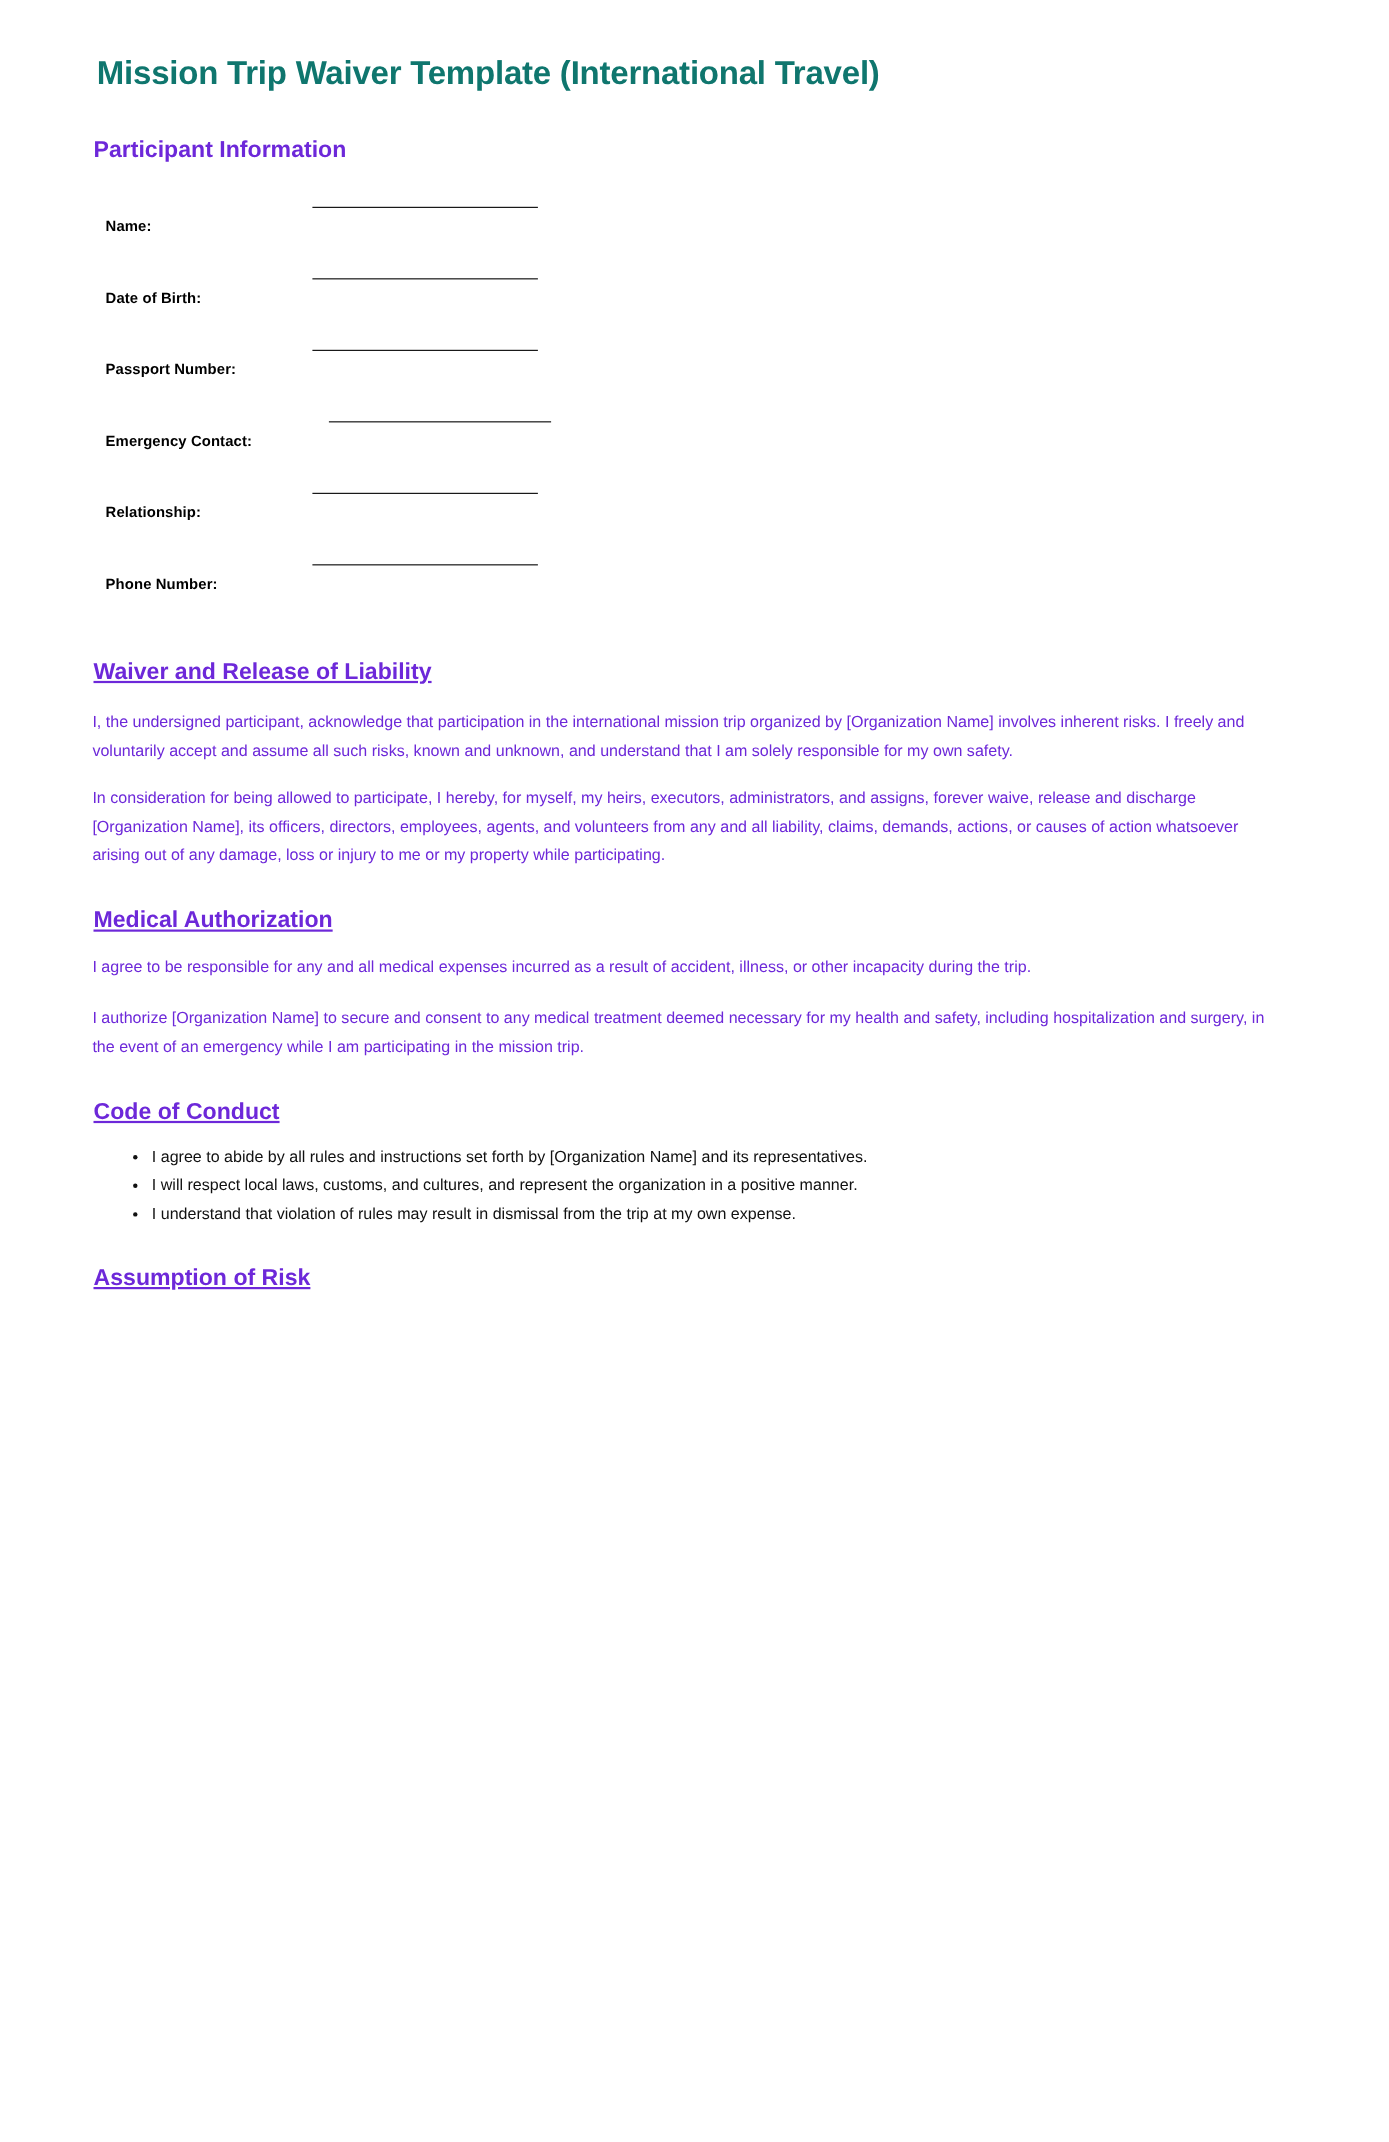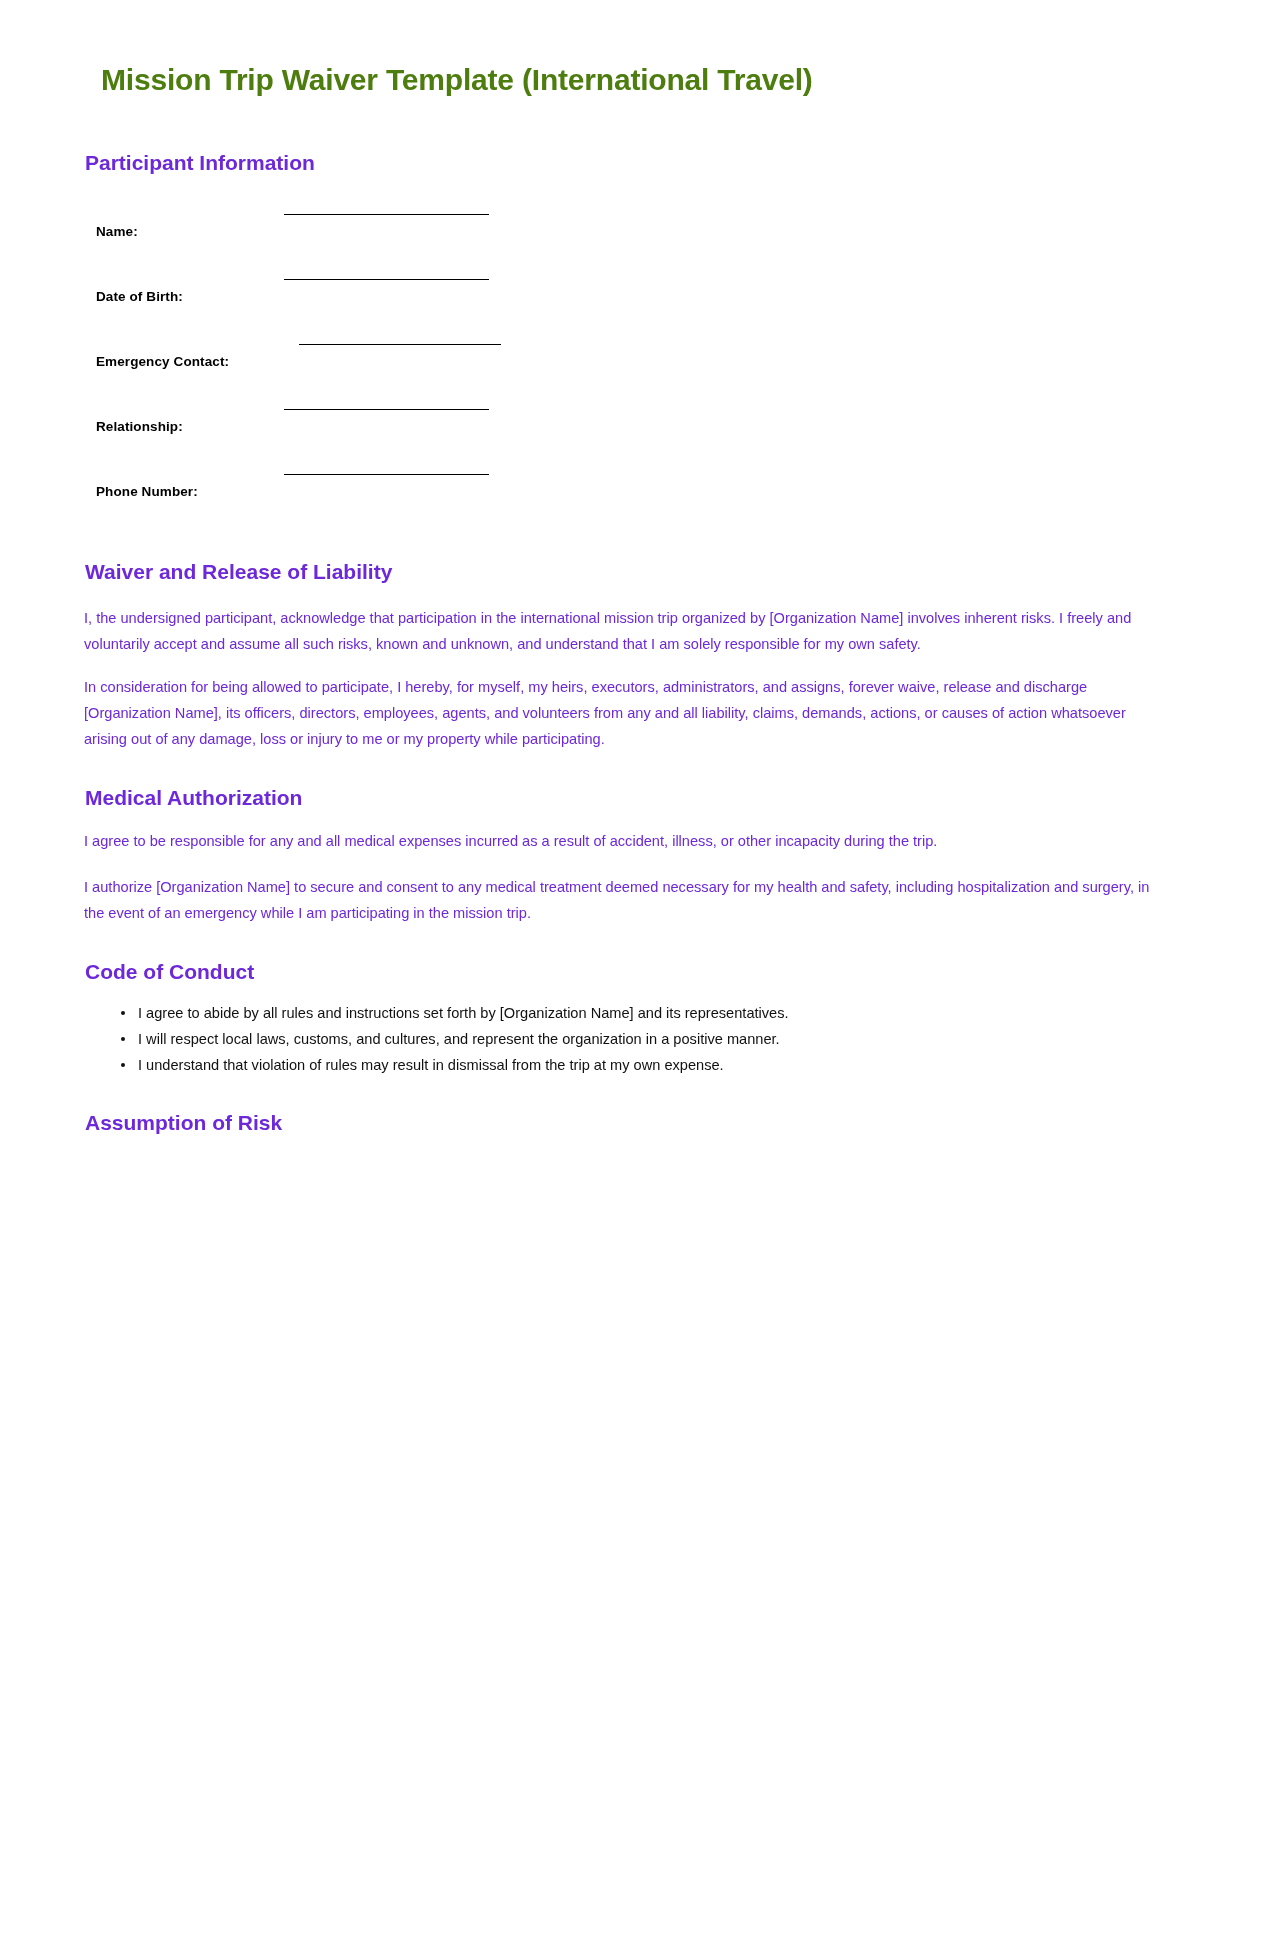--- a/index.html
+++ b/index.html
@@ -28,34 +28,34 @@
     left: 84px;
     top: 0;
     width: 1070px;
   }
 
   
   .doc-title {
     font-size: 30px;
     font-weight: bold;
     letter-spacing: -0.2px;
-    margin: 17px;
+    margin: 4px;
     padding-top: 44px;
     line-height: 1.25;
-    color: #4d7c0f;
+    color: #0f766e;
   }
   .h2 {
     font-size: 21px;
     font-weight: bold;
     margin: 1px;
     line-height: 1.3;
     color: #6d28d9;
   }
   .h2.participant { padding-top: 33px; }
-  .h2.section     { padding-top: 30px; }
+  .h2.section     { padding-top: 30px; text-decoration: underline; }
 
   
   .fields {
     margin-top: 26px;
   }
   .field-row {
     position: relative;
     height: 65px;
   }
   .field-rule {
@@ -129,20 +129,24 @@
       <div class="field-row">
         <div class="field-rule" style="left:200px; width:205px;"></div>
         <div class="field-label">Name:</div>
       </div>
 
       <div class="field-row">
         <div class="field-rule" style="left:200px; width:205px;"></div>
         <div class="field-label">Date of Birth:</div>
       </div>
 
+      <div class="field-row">
+        <div class="field-rule" style="left:200px; width:205px;"></div>
+        <div class="field-label">Passport Number:</div>
+      </div>
 
       <div class="field-row">
         <div class="field-rule" style="left:215px; width:202px;"></div>
         <div class="field-label">Emergency Contact:</div>
       </div>
 
       <div class="field-row">
         <div class="field-rule" style="left:200px; width:205px;"></div>
         <div class="field-label">Relationship:</div>
       </div>

